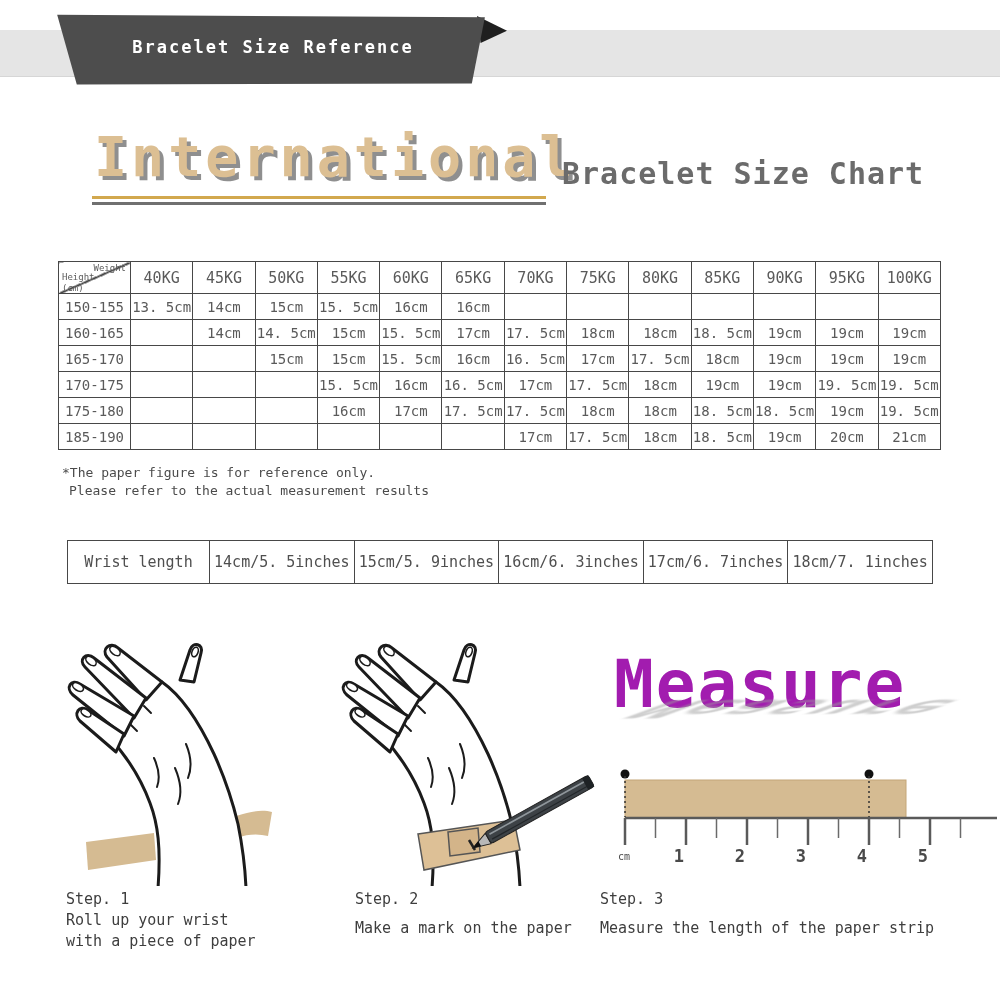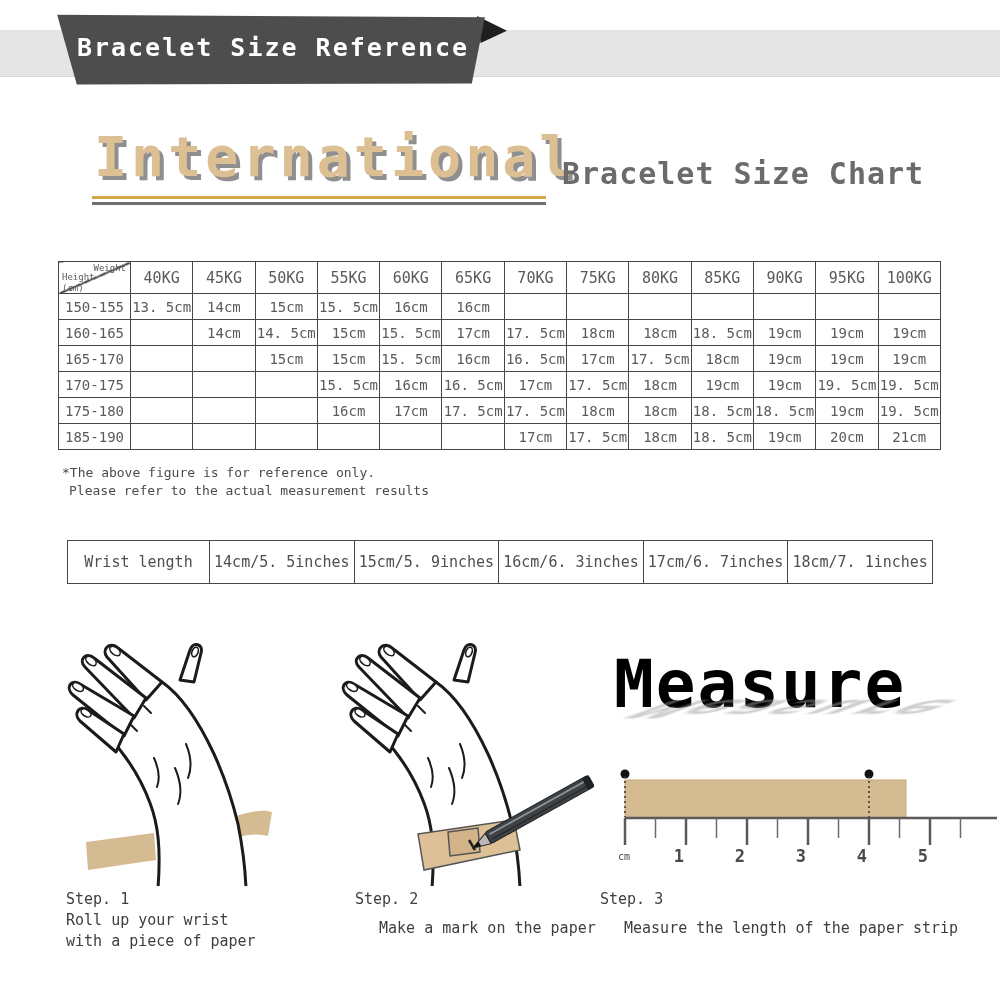--- a/index.html
+++ b/index.html
@@ -6,21 +6,21 @@
   body{font-family:"DejaVu Sans Mono","Liberation Mono",monospace;color:#5c5c5c;}
   #stage{position:relative;width:1000px;height:1000px;background:#fff;overflow:hidden;}
 
   
   .band{position:absolute;left:0;top:30px;width:1000px;height:46px;background:#e5e5e5;border-bottom:1px solid #d6d6d6;}
   .fold{position:absolute;left:477px;top:16px;width:30px;height:27px;background:#1f1f1f;
         clip-path:polygon(0 0,100% 55%,12% 100%);}
   .ribbon{position:absolute;left:55px;top:8px;width:436px;height:84px;background:#4d4d4d;
           clip-path:polygon(0.5% 8%,98.6% 11%,95.6% 90%,5% 91%);
           display:flex;align-items:center;justify-content:center;}
-  .ribbon-text{color:#ffffff;font-size:25px;font-weight:600;letter-spacing:2px;padding-bottom:6px;}
+  .ribbon-text{color:#ffffff;font-size:17px;font-weight:600;letter-spacing:2px;padding-bottom:6px;}
 
   
   .intl{position:absolute;left:94px;top:130px;font-size:55px;font-weight:700;color:#dcbf93;
         letter-spacing:4px;text-shadow:4px 4px 0 #8f8f8f;line-height:1;}
   .ul-gold{position:absolute;left:92px;top:196px;width:454px;height:3px;background:#d2a84e;}
   .ul-gray{position:absolute;left:92px;top:202px;width:454px;height:3px;background:#707070;}
   .chart-label{position:absolute;left:562px;top:156px;font-size:30px;font-weight:600;color:#6b6b6b;letter-spacing:1px;}
 
   
   table{border-collapse:collapse;table-layout:fixed;}
@@ -35,32 +35,32 @@
 
   .footnote{position:absolute;left:62px;top:464px;font-size:13px;line-height:18px;color:#4b4b4b;}
   .footnote .l2{margin-left:7px;}
 
   
   .length-table{position:absolute;left:67px;top:540px;width:865px;}
   .length-table th,.length-table td{border:1.5px solid #474747;font-weight:normal;text-align:center;
         font-size:15px;color:#4f4f4f;padding:0;height:42px;white-space:nowrap;}
 
   
-  .measure{position:absolute;left:614px;top:652px;font-size:66px;font-weight:700;color:#000000;
+  .measure{position:absolute;left:614px;top:652px;font-size:66px;font-weight:700;color:#a21caf;
         letter-spacing:2px;line-height:1;}
   .measure-refl{position:absolute;left:614px;top:721px;font-size:66px;font-weight:700;color:#9c9c9c;
         letter-spacing:2px;line-height:1;transform:scaleY(-0.38) skewX(46deg);transform-origin:0 0;
         filter:blur(2px);opacity:0.5;}
 
   .hand1{position:absolute;left:58px;top:636px;}
   .hand2{position:absolute;left:332px;top:636px;}
   .ruler{position:absolute;left:605px;top:755px;}
 
   .step{position:absolute;font-size:15px;color:#3e3e3e;line-height:21px;}
-  .step .gap{margin-top:8px;margin-left:24px;}
+  .step .gap{margin-top:8px;}
   .step1{left:66px;top:889px;}
   .step2{left:355px;top:889px;}
   .step3{left:600px;top:889px;}
 </style>
 </head>
 <body>
 
 <div id="stage">
 
   <div class="band"></div>
@@ -197,21 +197,21 @@
           <td>18cm</td>
           <td>18. 5cm</td>
           <td>19cm</td>
           <td>20cm</td>
           <td>21cm</td>
         </tr>
       </tbody>
   </table>
 
   <div class="footnote">
-    <div>*The above figure is for reference only.</div>
+    <div>*The paper figure is for reference only.</div>
     <div class="l2">Please refer to the actual measurement results</div>
   </div>
 
   <table class="length-table">
     <colgroup>
       <col style="width:142px">
       <col span="5" style="width:144.6px">
     </colgroup>
     <tbody>
         <tr>

